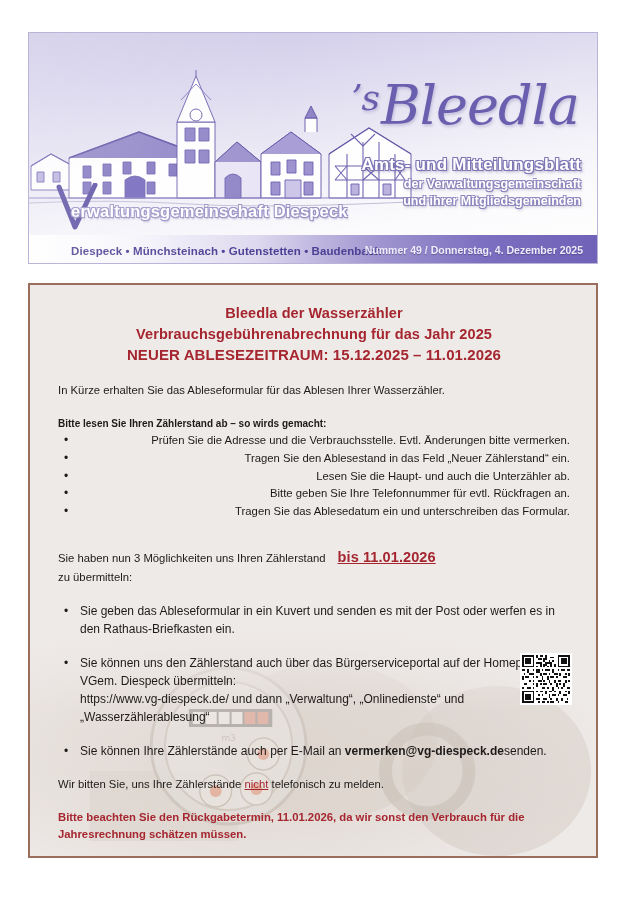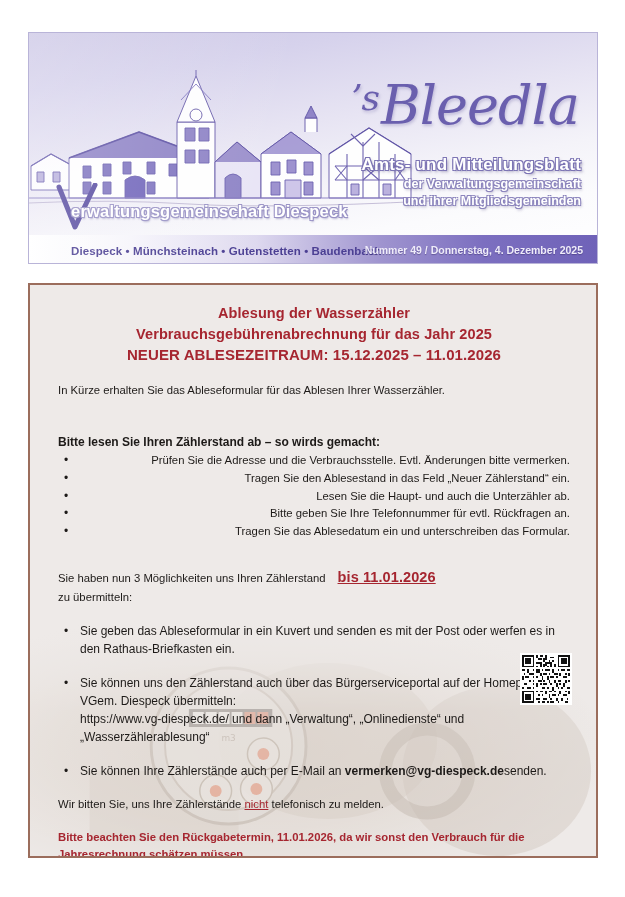--- a/index.html
+++ b/index.html
@@ -207,23 +207,23 @@
   .headline .l3 { font-size: 15px; }
 
   .para {
     font-size: 11.3px;
     line-height: 1.45;
     margin-top: 17px;
   }
   .para.tight { margin-top: 14px; }
 
   .lead-bold {
-    font-size: 12px;
-    font-weight: bold;
-    margin-top: 36px;
+    font-size: 10px;
+    font-weight: bold;
+    margin-top: 19px;
   }
 
   ul.bullets {
     list-style: none;
     margin: 3px 0 0 0;
     padding: 0;
   }
   ul.bullets > li {
     position: relative;
     padding-left: 22px;
@@ -578,21 +578,21 @@
         <rect x="15" y="27" width="1" height="1"></rect>
           <rect x="17" y="27" width="2" height="1"></rect>
         <rect x="21" y="27" width="1" height="1"></rect>
           <rect x="25" y="27" width="2" height="1"></rect>
       </g>
     </svg>
 
     <div class="content-inner">
 
       <div class="headline">
-        <div>Ablesung der Wasserzähler</div>
+        <div>Bleedla der Wasserzähler</div>
         <div>Verbrauchsgebührenabrechnung für das Jahr 2025</div>
         <div class="l3">NEUER ABLESEZEITRAUM: 15.12.2025 – 11.01.2026</div>
       </div>
 
       <div class="para">In Kürze erhalten Sie das Ableseformular für das Ablesen Ihrer Wasserzähler.</div>
 
       <div class="lead-bold">Bitte lesen Sie Ihren Zählerstand ab – so wirds gemacht:</div>
       <ul class="bullets">
         <li>Prüfen Sie die Adresse und die Verbrauchsstelle. Evtl. Änderungen bitte vermerken.</li>
         <li>Tragen Sie den Ablesestand in das Feld „Neuer Zählerstand“ ein.</li>

